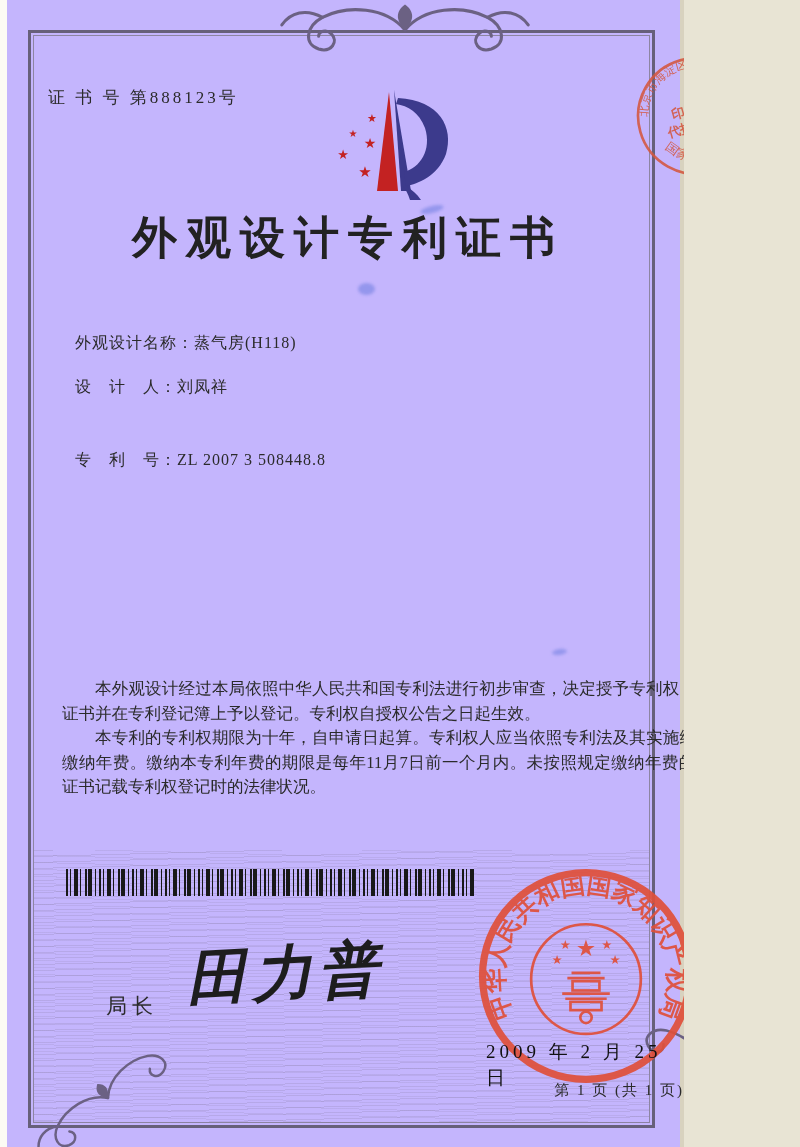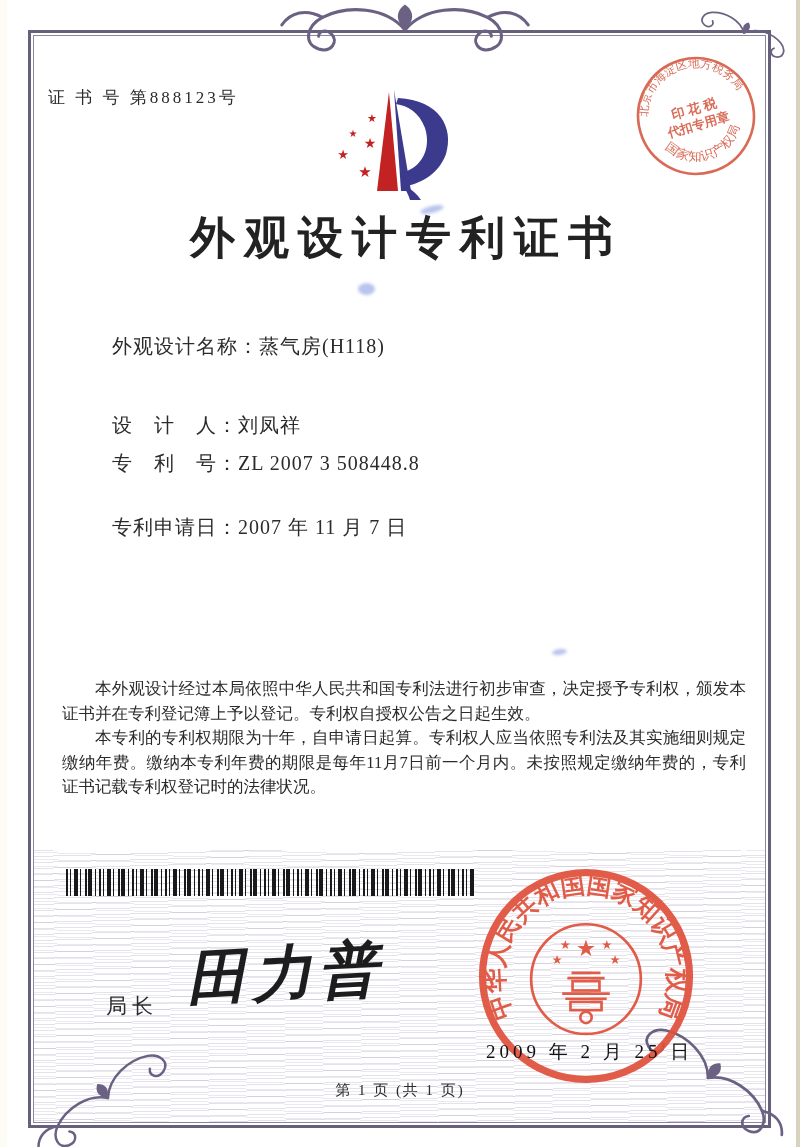--- a/index.html
+++ b/index.html
@@ -1,37 +1,37 @@
 <!DOCTYPE html>
 <html><head>
 <meta charset="utf-8">
 <style>
   html,body{margin:0;padding:0;background:#e8e4d4;}
-  .page{position:relative;width:800px;height:1147px;background:#ffffff;overflow:hidden;
+  .page{position:relative;width:684px;height:1147px;background:#c4b5fd;overflow:hidden;
         font-family:"Liberation Serif","DejaVu Serif",serif;color:#2b2b2b;}
   .scan-edge{position:absolute;left:0;top:0;width:7px;height:100%;background:#fcfbf4;}
   .scan-edge-r{position:absolute;right:0;top:0;width:4px;height:100%;background:#d8d2bf;}
 
   
   .frame{position:absolute;inset:30px 29px 19px 28px;border:3px solid #67607a;}
   .frame-inner{position:absolute;inset:2px;border:1px solid #8d85a2;}
 
   
   .waves{position:absolute;left:34px;right:35px;top:850px;bottom:24px;
     background:
       repeating-linear-gradient(178.5deg, rgba(132,120,158,0.22) 0px, rgba(132,120,158,0.22) 1px, transparent 1px, transparent 6px),
       repeating-linear-gradient(181.5deg, rgba(132,120,158,0.16) 0px, rgba(132,120,158,0.16) 1px, transparent 1px, transparent 7px);}
 
   .cert-no{position:absolute;left:48px;top:86px;font-size:17px;letter-spacing:3px;}
   .logo{position:absolute;left:318px;top:88px;width:185px;height:120px;}
   .title{position:absolute;left:0;right:0;top:208px;text-align:center;
          font-size:45px;font-weight:bold;letter-spacing:9px;color:#222;padding-left:12px;}
 
-  .field{position:absolute;left:75px;font-size:20px;letter-spacing:1px;white-space:nowrap;margin-left:37px;}
-  .f0{top:333px}.f1{top:412px}.f2{top:450px}.f3{top:514px}.f4{top:574px}.f5{top:634px}
+  .field{position:absolute;left:75px;font-size:16px;letter-spacing:1px;white-space:nowrap;}
+  .f0{top:333px}.f1{top:377px}.f2{top:450px}.f3{top:514px}.f4{top:574px}.f5{top:634px}
 
   .body-text{position:absolute;left:62px;width:684px;top:677px;font-size:16.5px;
              line-height:24.5px;text-align:justify;}
   .body-text p{margin:0;text-indent:2em;}
 
   .barcode{position:absolute;left:66px;top:869px;width:409px;height:27px;
     background:repeating-linear-gradient(90deg,
       #191919 0 2px, transparent 2px 4px,
       #191919 4px 5px, transparent 5px 8px,
       #191919 8px 12px, transparent 12px 14px,
@@ -41,21 +41,21 @@
       #191919 29px 30px, transparent 30px 33px);}
 
   .director-label{position:absolute;left:106px;top:992px;font-size:21px;letter-spacing:5px;font-family:Liberation Mono, monospace;}
   .signature{position:absolute;left:186px;top:934px;font-size:60px;font-style:italic;
              font-weight:bold;color:#1d1d1d;transform:rotate(-3deg);letter-spacing:6px;}
 
   .office-seal{position:absolute;left:467px;top:857px;width:238px;height:238px;opacity:.92;}
   .tax-stamp{position:absolute;left:630px;top:50px;width:132px;height:132px;
              transform:rotate(-16deg);opacity:.88;}
   .seal-date{position:absolute;left:486px;top:1039px;font-size:19px;letter-spacing:4px;color:#111;}
-  .footer{position:absolute;left:0;right:0;top:1081px;text-align:center;font-size:15px;letter-spacing:2px;}
+  .footer{position:absolute;left:0;right:0;top:1081px;text-align:right;font-size:15px;letter-spacing:2px;}
 
   .smudge{position:absolute;background:rgba(70,100,210,.38);border-radius:50%;filter:blur(1.5px);}
   .sm1{left:420px;top:206px;width:24px;height:7px;transform:rotate(-14deg);}
   .sm2{left:358px;top:283px;width:17px;height:12px;}
   .sm3{left:552px;top:649px;width:15px;height:6px;transform:rotate(-8deg);}
 
   .flourish{position:absolute;color:#6b6183;}
 </style>
 </head>
 <body>
@@ -119,21 +119,20 @@
     <polygon points="76,2 83,103 93,103" fill="#3c3a8c"></polygon>
     <path d="M80,10 C122,12 136,40 128,66 C120,88 100,96 88,98 L86,84 C102,80 114,62 107,40 C101,24 90,18 78,16 Z" fill="#3c3a8c"></path>
     <path d="M88,98 C94,102 99,106 103,112 L92,112 C90,106 88,102 85,98 Z" fill="#3c3a8c"></path>
   </svg>
 
   <div class="title">外观设计专利证书</div>
 
   <div class="field f0"><span>外观设计名称：</span><span>蒸气房(H118)</span></div>
   <div class="field f1"><span>设　计　人：</span><span>刘凤祥</span></div>
   <div class="field f2"><span>专　利　号：</span><span>ZL 2007 3 508448.8</span></div>
-  <div class="field f3"><span>专利申请日：</span><span>2007 年 11 月 7 日</span></div>
 
   <div class="body-text">
     <p>本外观设计经过本局依照中华人民共和国专利法进行初步审查，决定授予专利权，颁发本证书并在专利登记簿上予以登记。专利权自授权公告之日起生效。</p>
     <p>本专利的专利权期限为十年，自申请日起算。专利权人应当依照专利法及其实施细则规定缴纳年费。缴纳本专利年费的期限是每年11月7日前一个月内。未按照规定缴纳年费的，专利证书记载专利权登记时的法律状况。</p>
   </div>
 
   <div class="barcode"></div>
 
   <div class="director-label">局长</div>
   <div class="signature">田力普</div>

